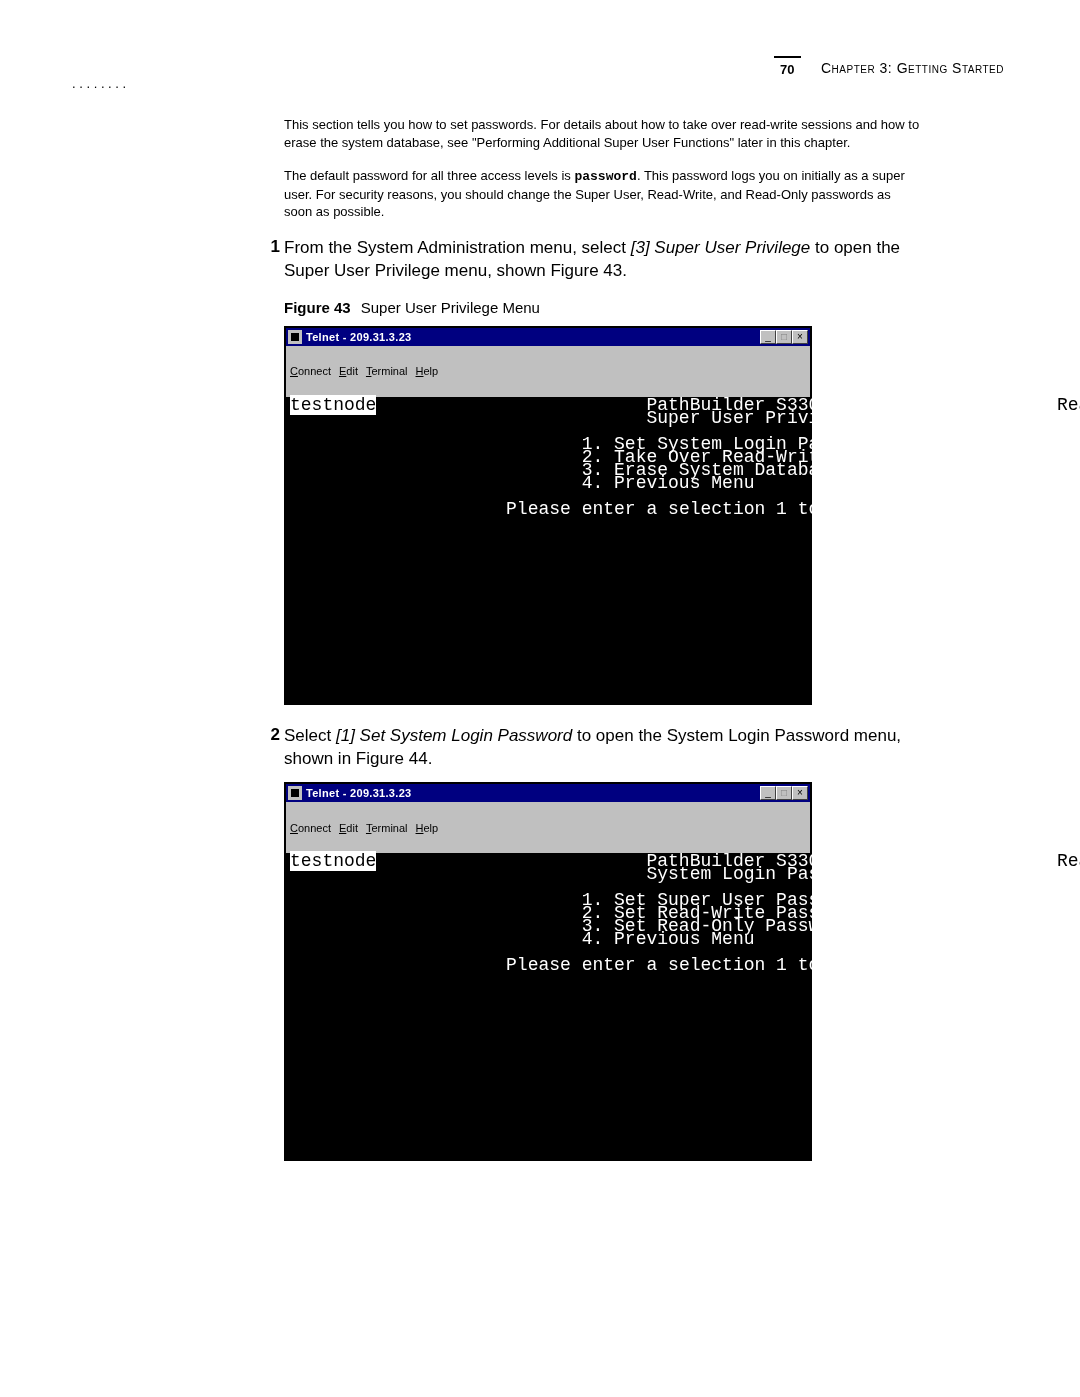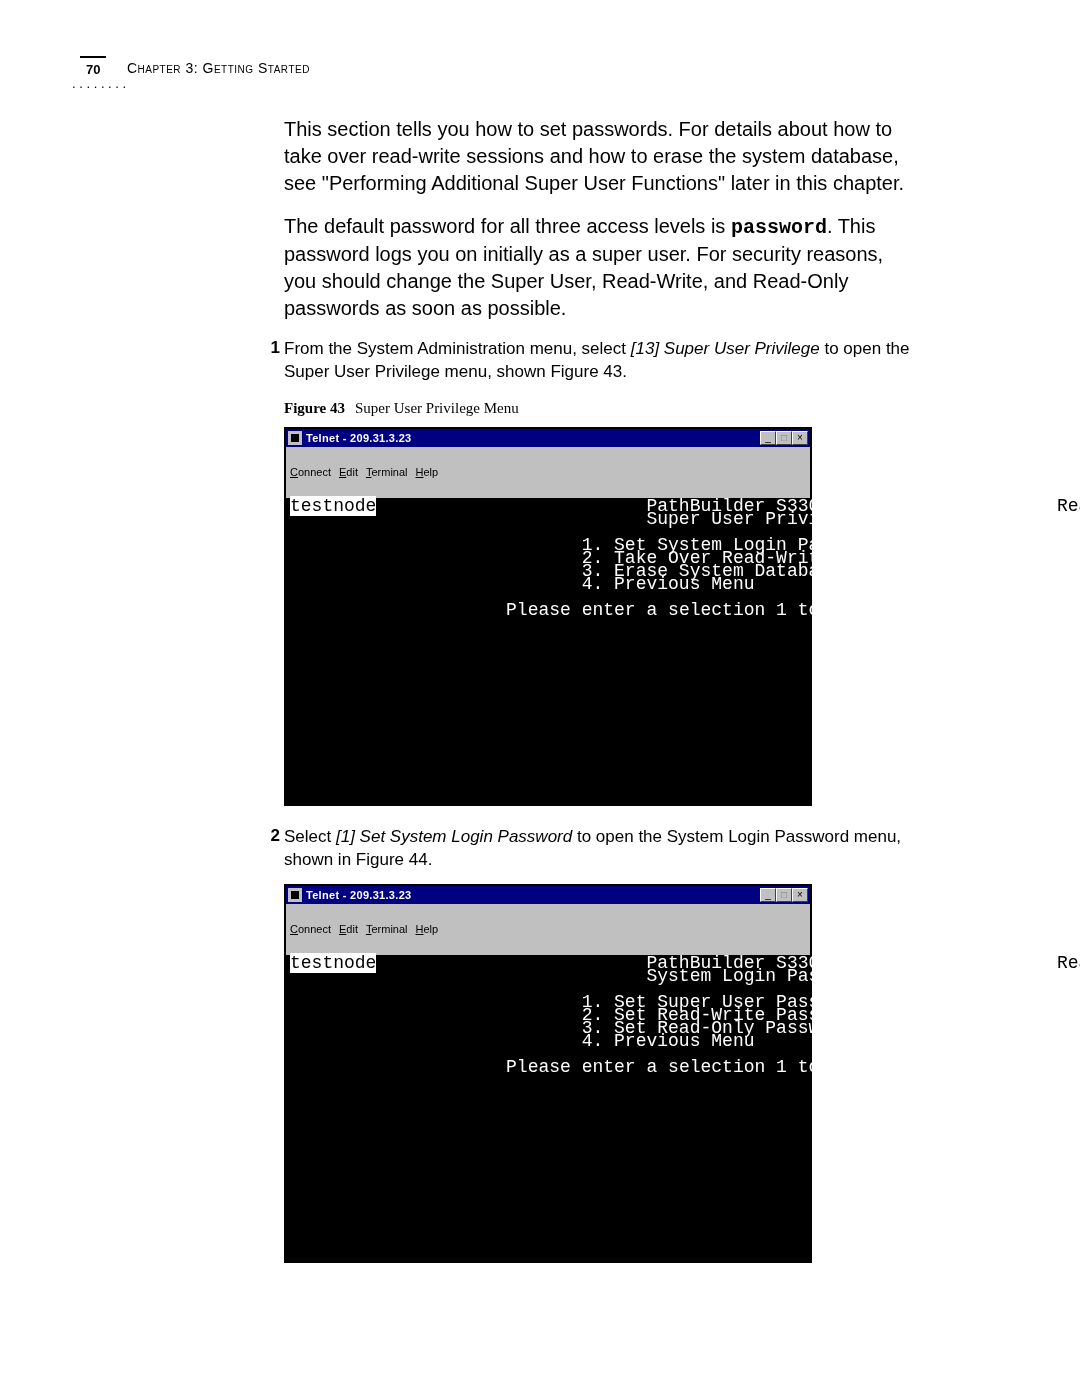--- a/index.html
+++ b/index.html
@@ -9,22 +9,23 @@
     height: 1397px;
     background: #ffffff;
     font-family: "Lucida Sans", "Lucida Grande", Arial, sans-serif;
     color: #000;
     font-size: 16px;
     position: relative;
   }
   .page-header {
     position: absolute;
     top: 56px;
-    left: 80px;
+    left: 64px;
     width: 940px;
+    text-align: right;
   }
   .page-number {
     display: inline-block;
     border-top: 2px solid #000;
     padding: 4px 6px 0 6px;
     font-weight: bold;
     font-size: 13px;
     vertical-align: top;
   }
   .chapter-title {
@@ -46,21 +47,21 @@
   }
   .content {
     position: absolute;
     left: 284px;
     top: 116px;
     width: 636px;
   }
   .para {
     margin: 0 0 16px 0;
     line-height: 1.35;
-    font-size: 20px;
+    font-size: 13px;
   }
   .step-row {
     display: flex;
     align-items: flex-start;
     margin-bottom: 12px;
   }
   .step-num {
     width: 26px;
     text-align: right;
     font-weight: bold;
@@ -70,21 +71,20 @@
     flex-shrink: 0;
   }
   .step-text {
     flex: 1;
     font-size: 17px;
     line-height: 1.35;
   }
   .figure-caption {
     font-size: 15px;
     margin: 16px 0 10px 0;
-    font-family: Liberation Serif, serif;
   }
   .figure-caption .fig-label {
     font-weight: bold;
     margin-right: 10px;
   }
   .mono-emph {
     font-family: "Courier New", monospace;
     font-weight: bold;
   }
   .italic { font-style: italic; }
@@ -187,21 +187,21 @@
   <p class="para">This section tells you how to set passwords. For details about how to take over read-write sessions and how to erase the system database, see "Performing Additional Super User Functions" later in this chapter.</p>
 
   <p class="para">
     <span>The default password for all three access levels is </span><span class="mono-emph">password</span><span>. This password logs you on initially as a super user. For security reasons, you should change the Super User, Read-Write, and Read-Only passwords as soon as possible.</span>
   </p>
 
 
   <div class="step-row">
     <div class="step-num">1</div>
     <div class="step-text">
-      <span>From the System Administration menu, select </span><span class="italic">[13] Super User Privilege</span><span> to open the Super User Privilege menu, shown Figure 43.</span>
+      <span>From the System Administration menu, select </span><span class="italic">[3] Super User Privilege</span><span> to open the Super User Privilege menu, shown Figure 43.</span>
     </div>
   </div>
 
   <p class="figure-caption">
     <span class="fig-label">Figure 43</span><span>Super User Privilege Menu</span>
   </p>
 
   <div class="telnet-window">
     <div class="titlebar">
       <span class="titlebar-icon"></span>

